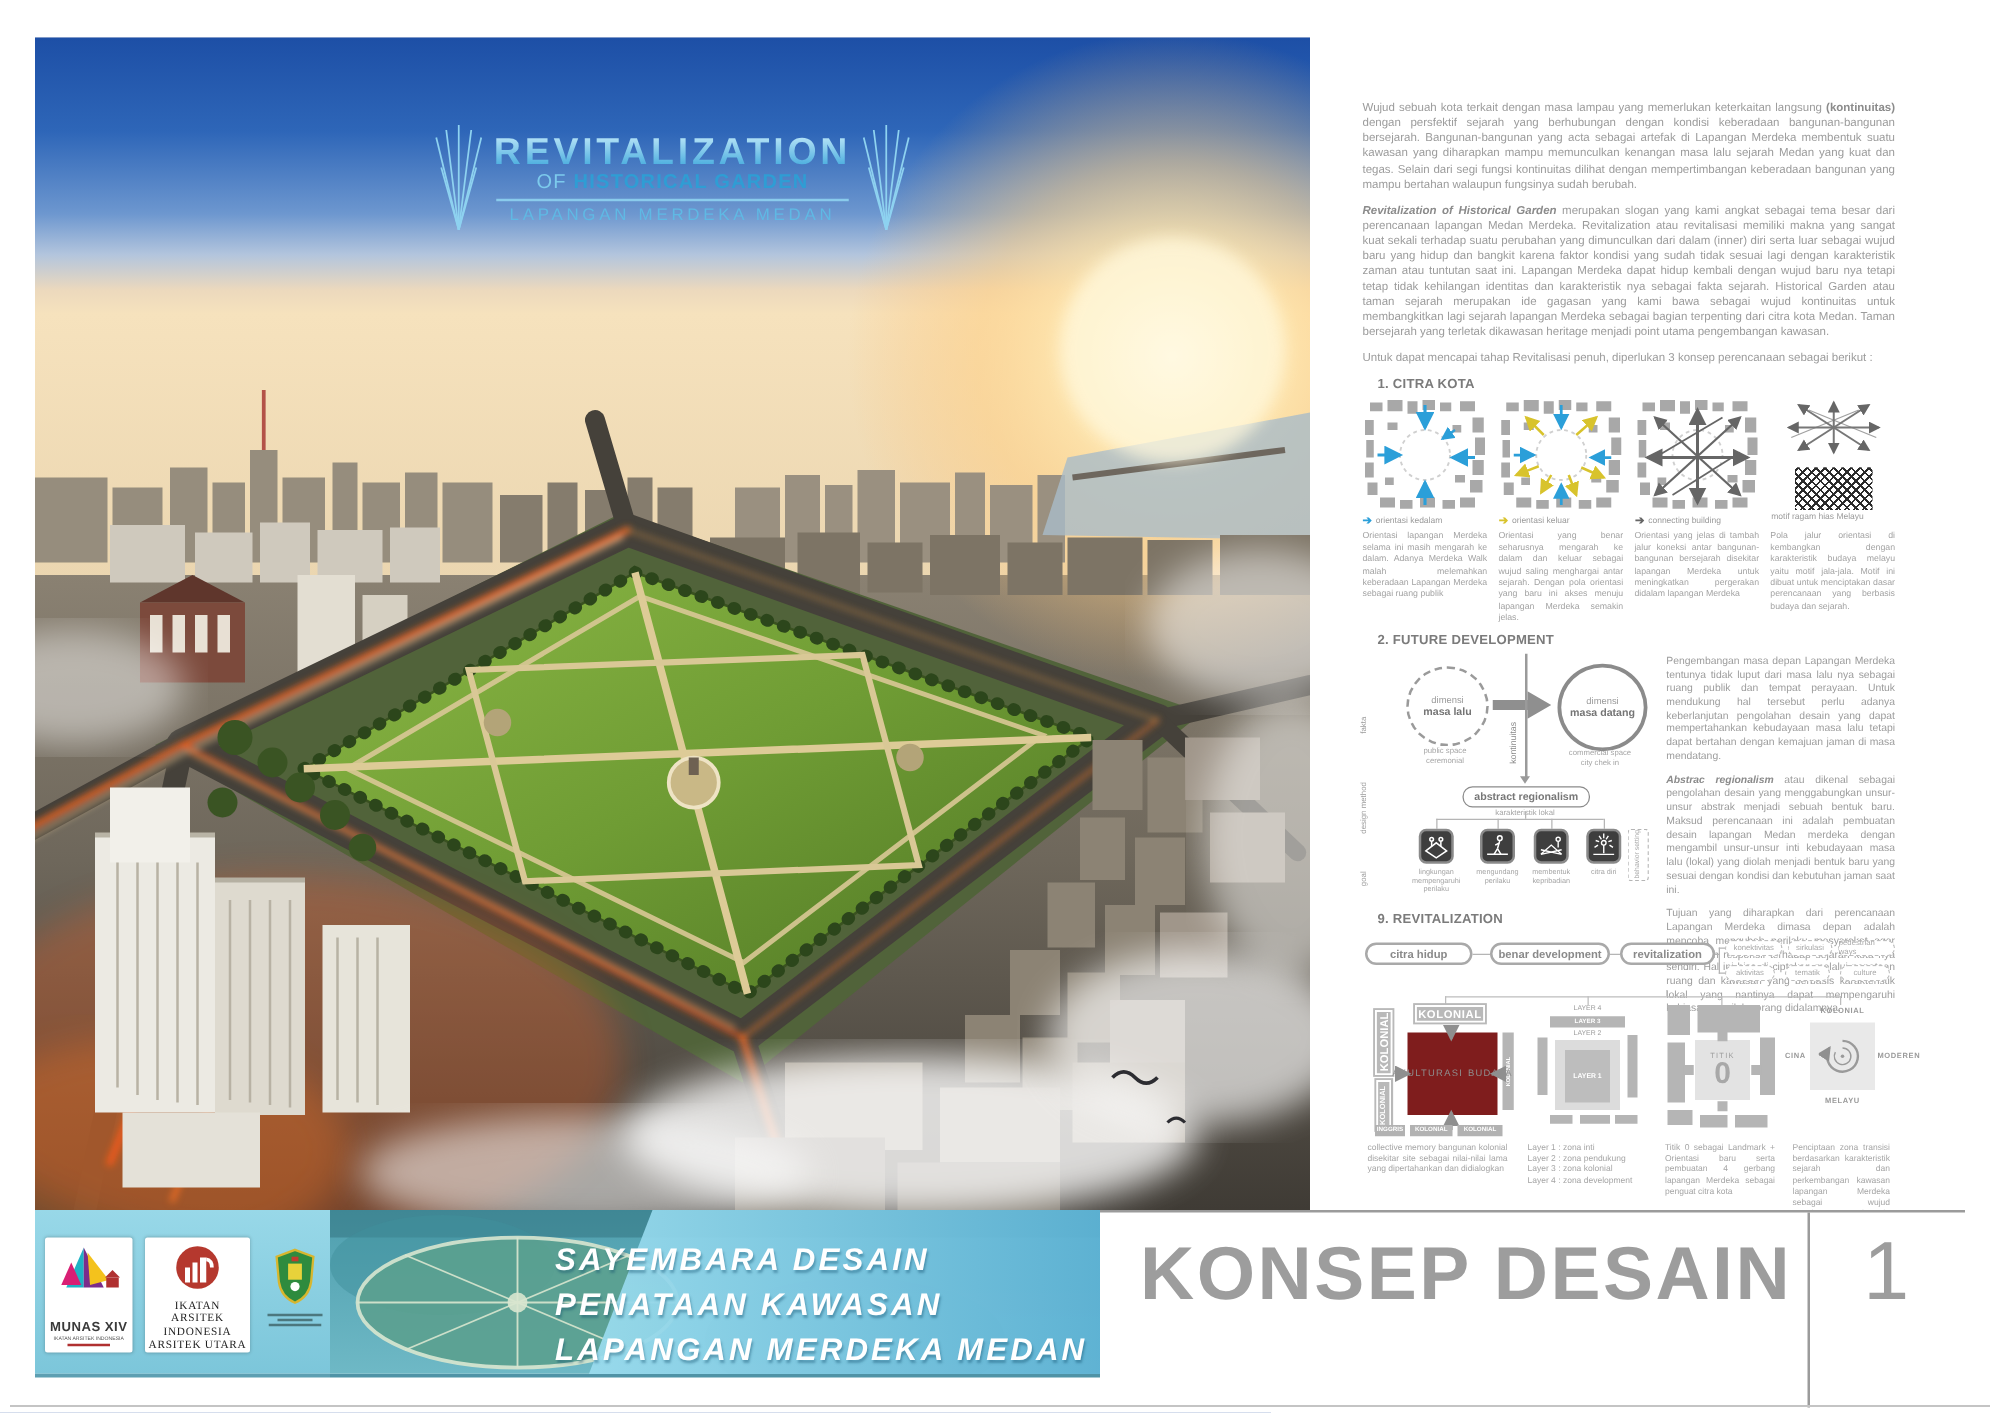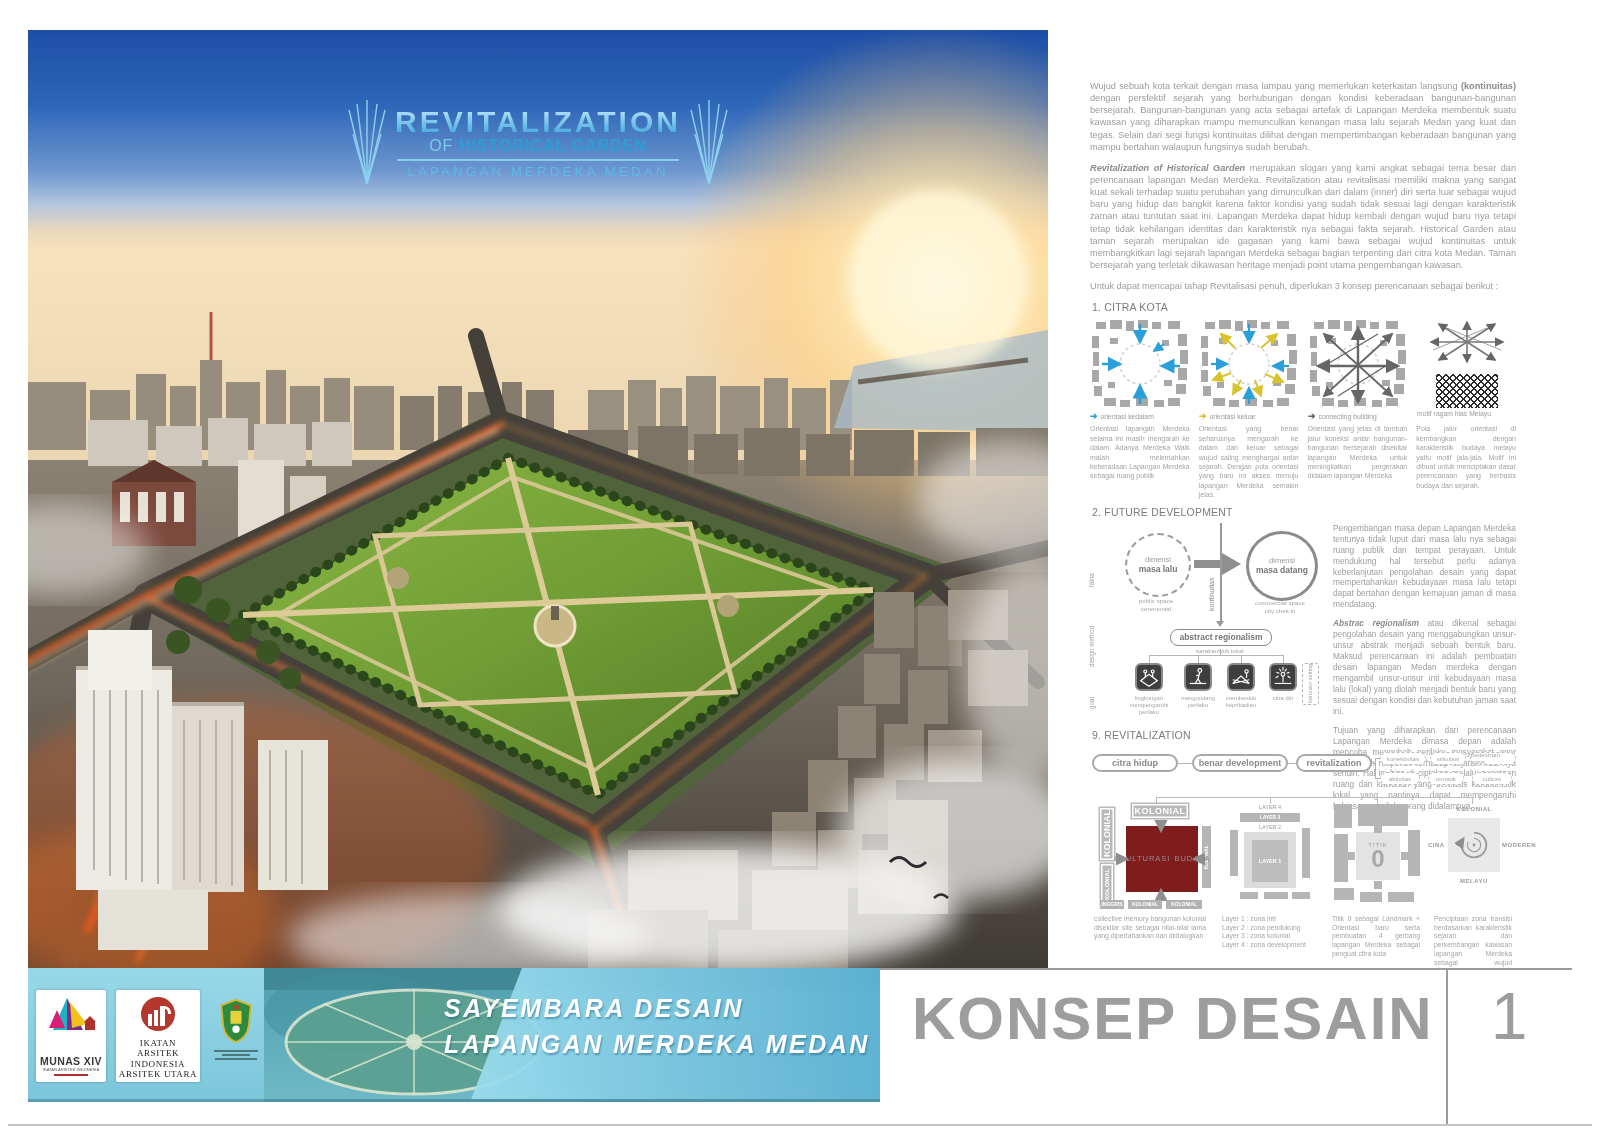--- a/index.html
+++ b/index.html
@@ -15,21 +15,21 @@
   .ht2pre{font-weight:normal;color:#7ccaec;}
   .ht2b{font-weight:bold;color:#2f9dd4;}
   .ht-rule{height:2px;background:#8ed2f0;margin:4px 2px 3px;opacity:.9;}
   .ht3{font-size:13.5px;letter-spacing:3px;color:#5fb9e4;}
 
   
   .rcol{position:absolute;left:1090px;top:80px;width:426px;color:#9a9a9a;}
   .par{font-size:9.2px;line-height:1.32;text-align:justify;margin:0 0 9px;color:#9c9c9c;}
   .par b{color:#8b8b8b;}
   .lead{font-style:italic;}
-  h3.sec{font-size:10.5px;color:#7b7b7b;margin:2px 2px 5px;letter-spacing:.2px;font-weight:normal;}
+  h3.sec{font-size:10.5px;color:#7b7b7b;margin:2px 12px 5px;letter-spacing:.2px;font-weight:bold;}
 
   .ck-row{display:flex;gap:9px;margin-bottom:3px;}
   .ck-cell{width:100px;}
   .ck-cell svg{display:block;}
   .legend{display:flex;align-items:center;gap:3px;font-size:6.8px;color:#9a9a9a;margin-top:2px;}
   .legend .arr{font-weight:bold;font-size:9px;line-height:1;}
   .arr.blue{color:#2b9fd9;}.arr.yellow{color:#d8c32c;}.arr.dark{color:#666;}
   .hatch{width:62px;height:34px;margin:8px auto 0;background:repeating-linear-gradient(45deg,#2b2b2b 0 1.5px,transparent 1.5px 5px),repeating-linear-gradient(-45deg,#2b2b2b 0 1.5px,transparent 1.5px 5px);}
   .ck-caps{display:flex;gap:9px;margin-bottom:6px;}
   .smallcap{font-size:7px;line-height:1.35;color:#a3a3a3;width:100px;text-align:justify;}
@@ -744,20 +744,21 @@
           <line x1="22" y1="74" x2="278" y2="74"></line>
             <line x1="150" y1="22" x2="150" y2="126"></line>
             <line x1="60" y1="36" x2="240" y2="112"></line>
             <line x1="240" y1="36" x2="60" y2="112"></line>
         </g>
         <circle cx="150" cy="74" r="8" fill="#d9e6cf" opacity=".9"></circle>
         <polygon points="258,0 616,0 616,134 206,134" fill="url(#ovlG)" opacity=".93"></polygon>
       </svg>
       <div class="f-btxt">
         <div>SAYEMBARA DESAIN</div>
+        <div>PENATAAN KAWASAN</div>
         <div>LAPANGAN MERDEKA MEDAN</div>
       </div>
     </div>
 
     <div class="f-right">
       <div class="f-title">KONSEP DESAIN</div>
       <div class="f-div"></div>
       <div class="f-num">1</div>
     </div>
   </div>

